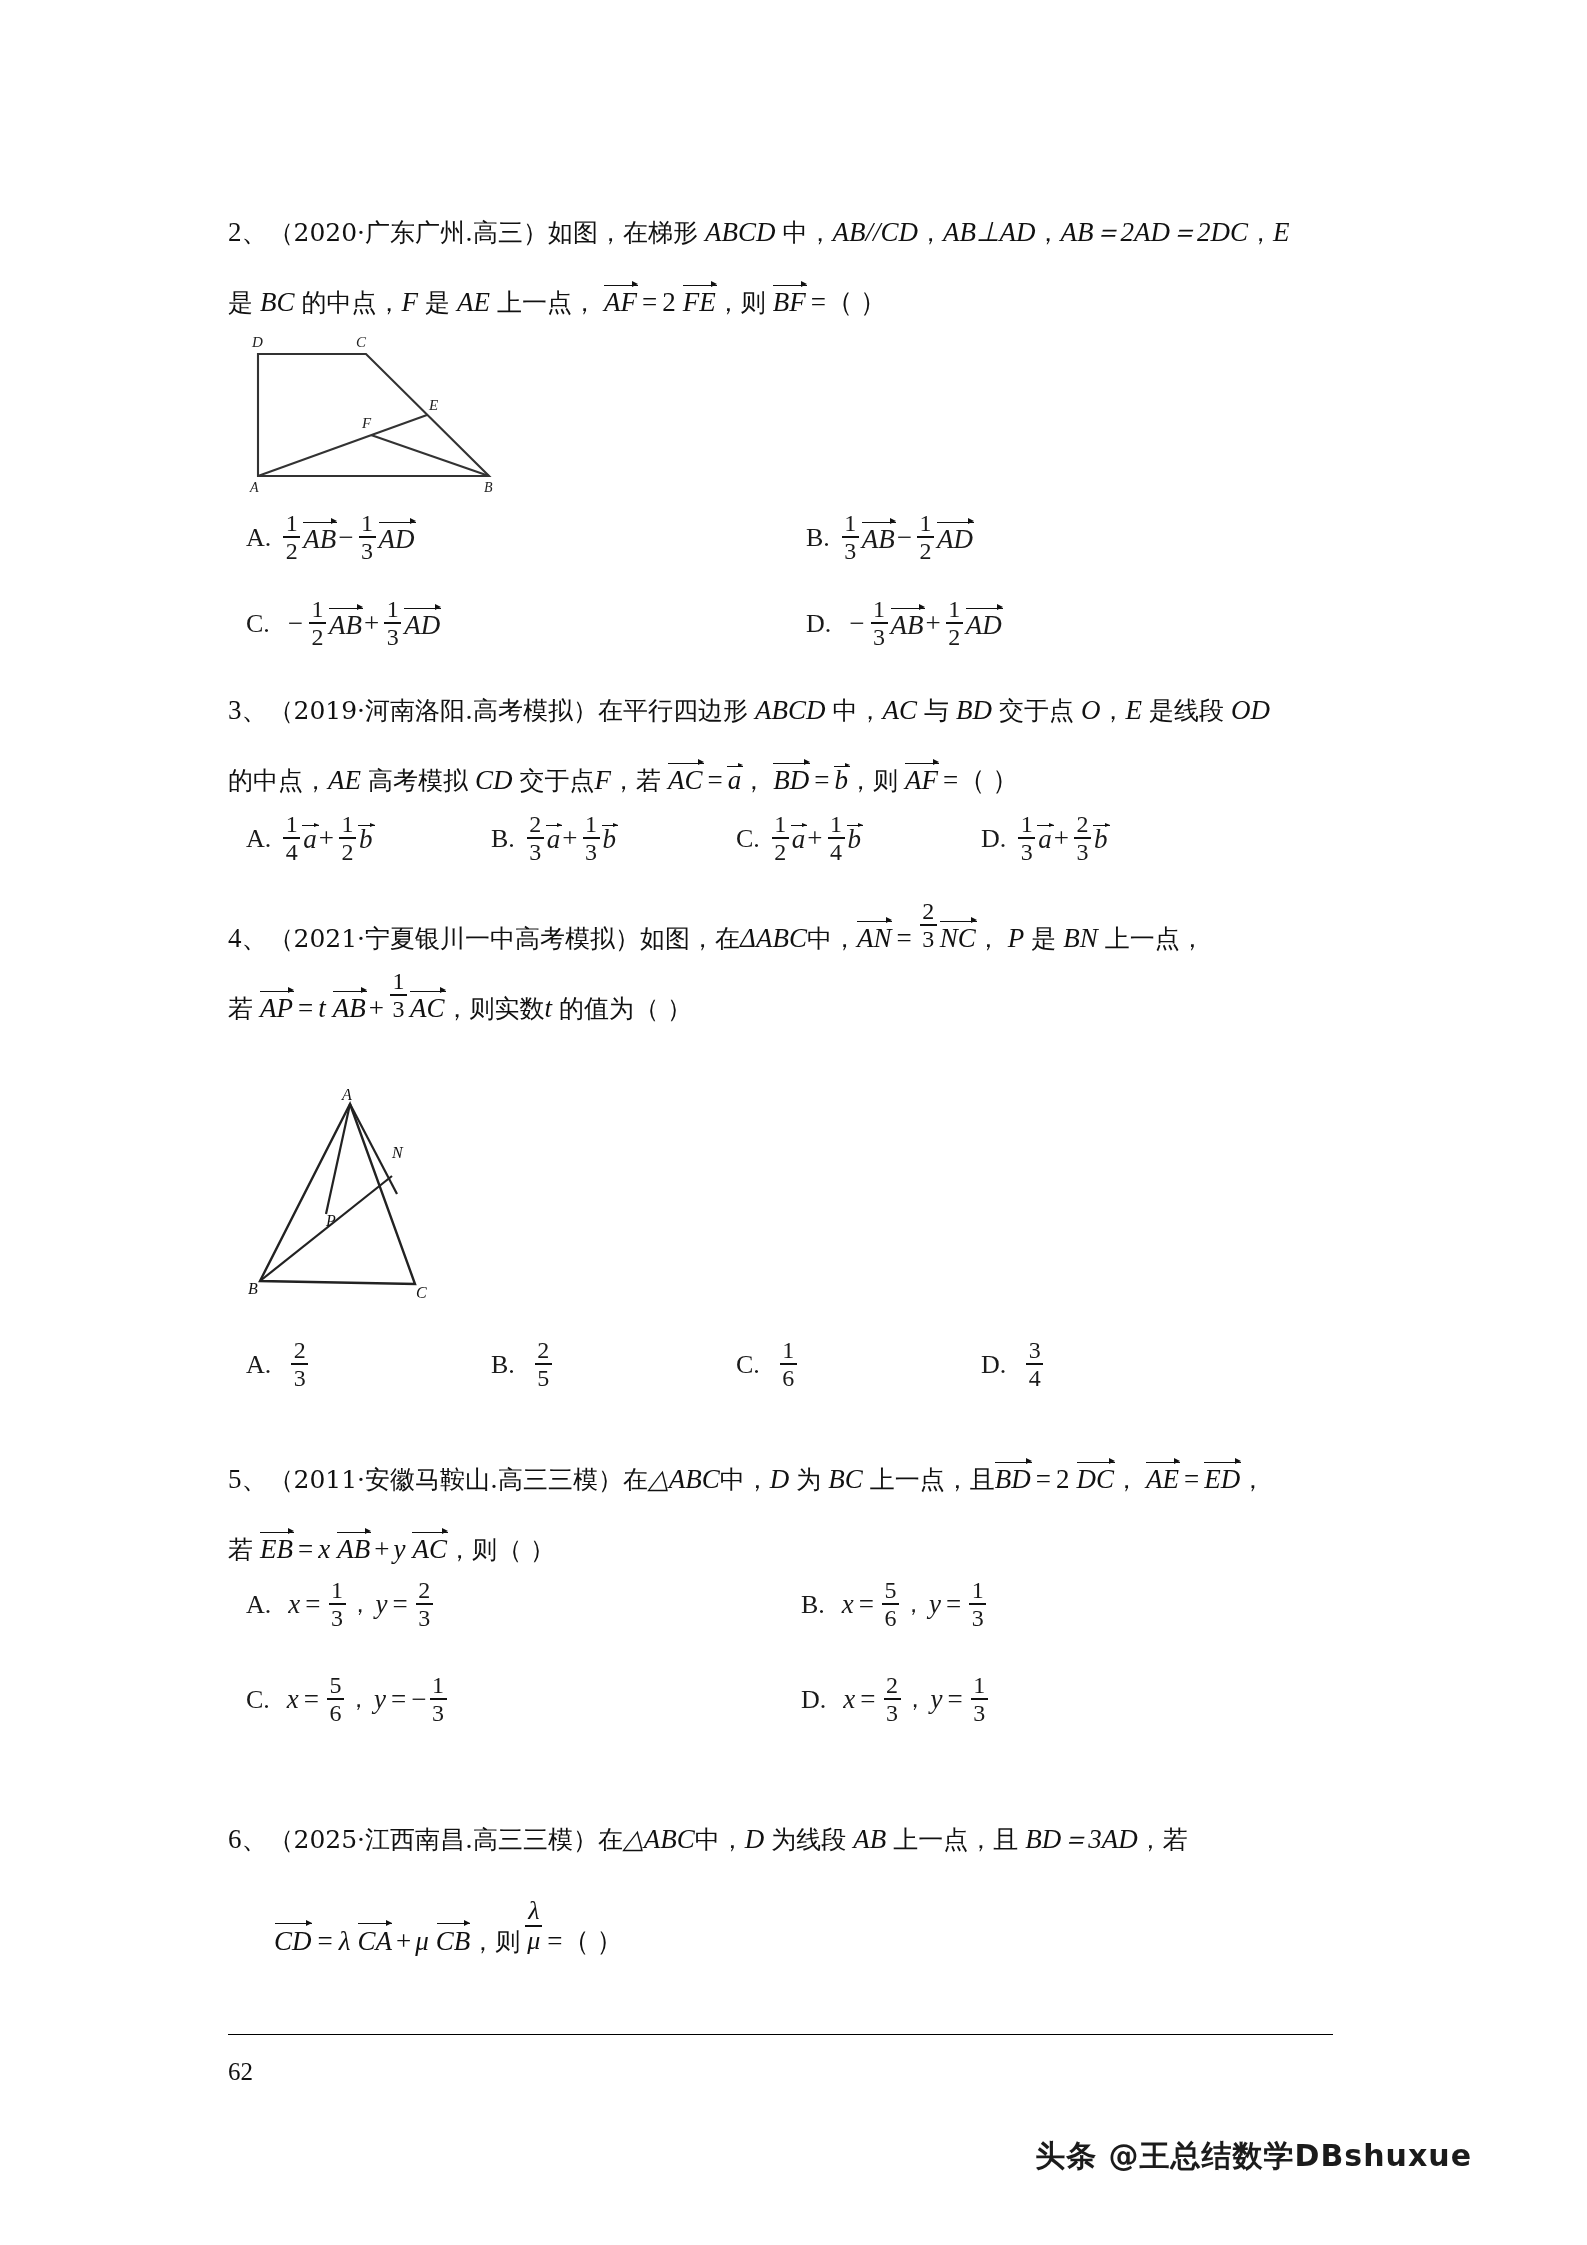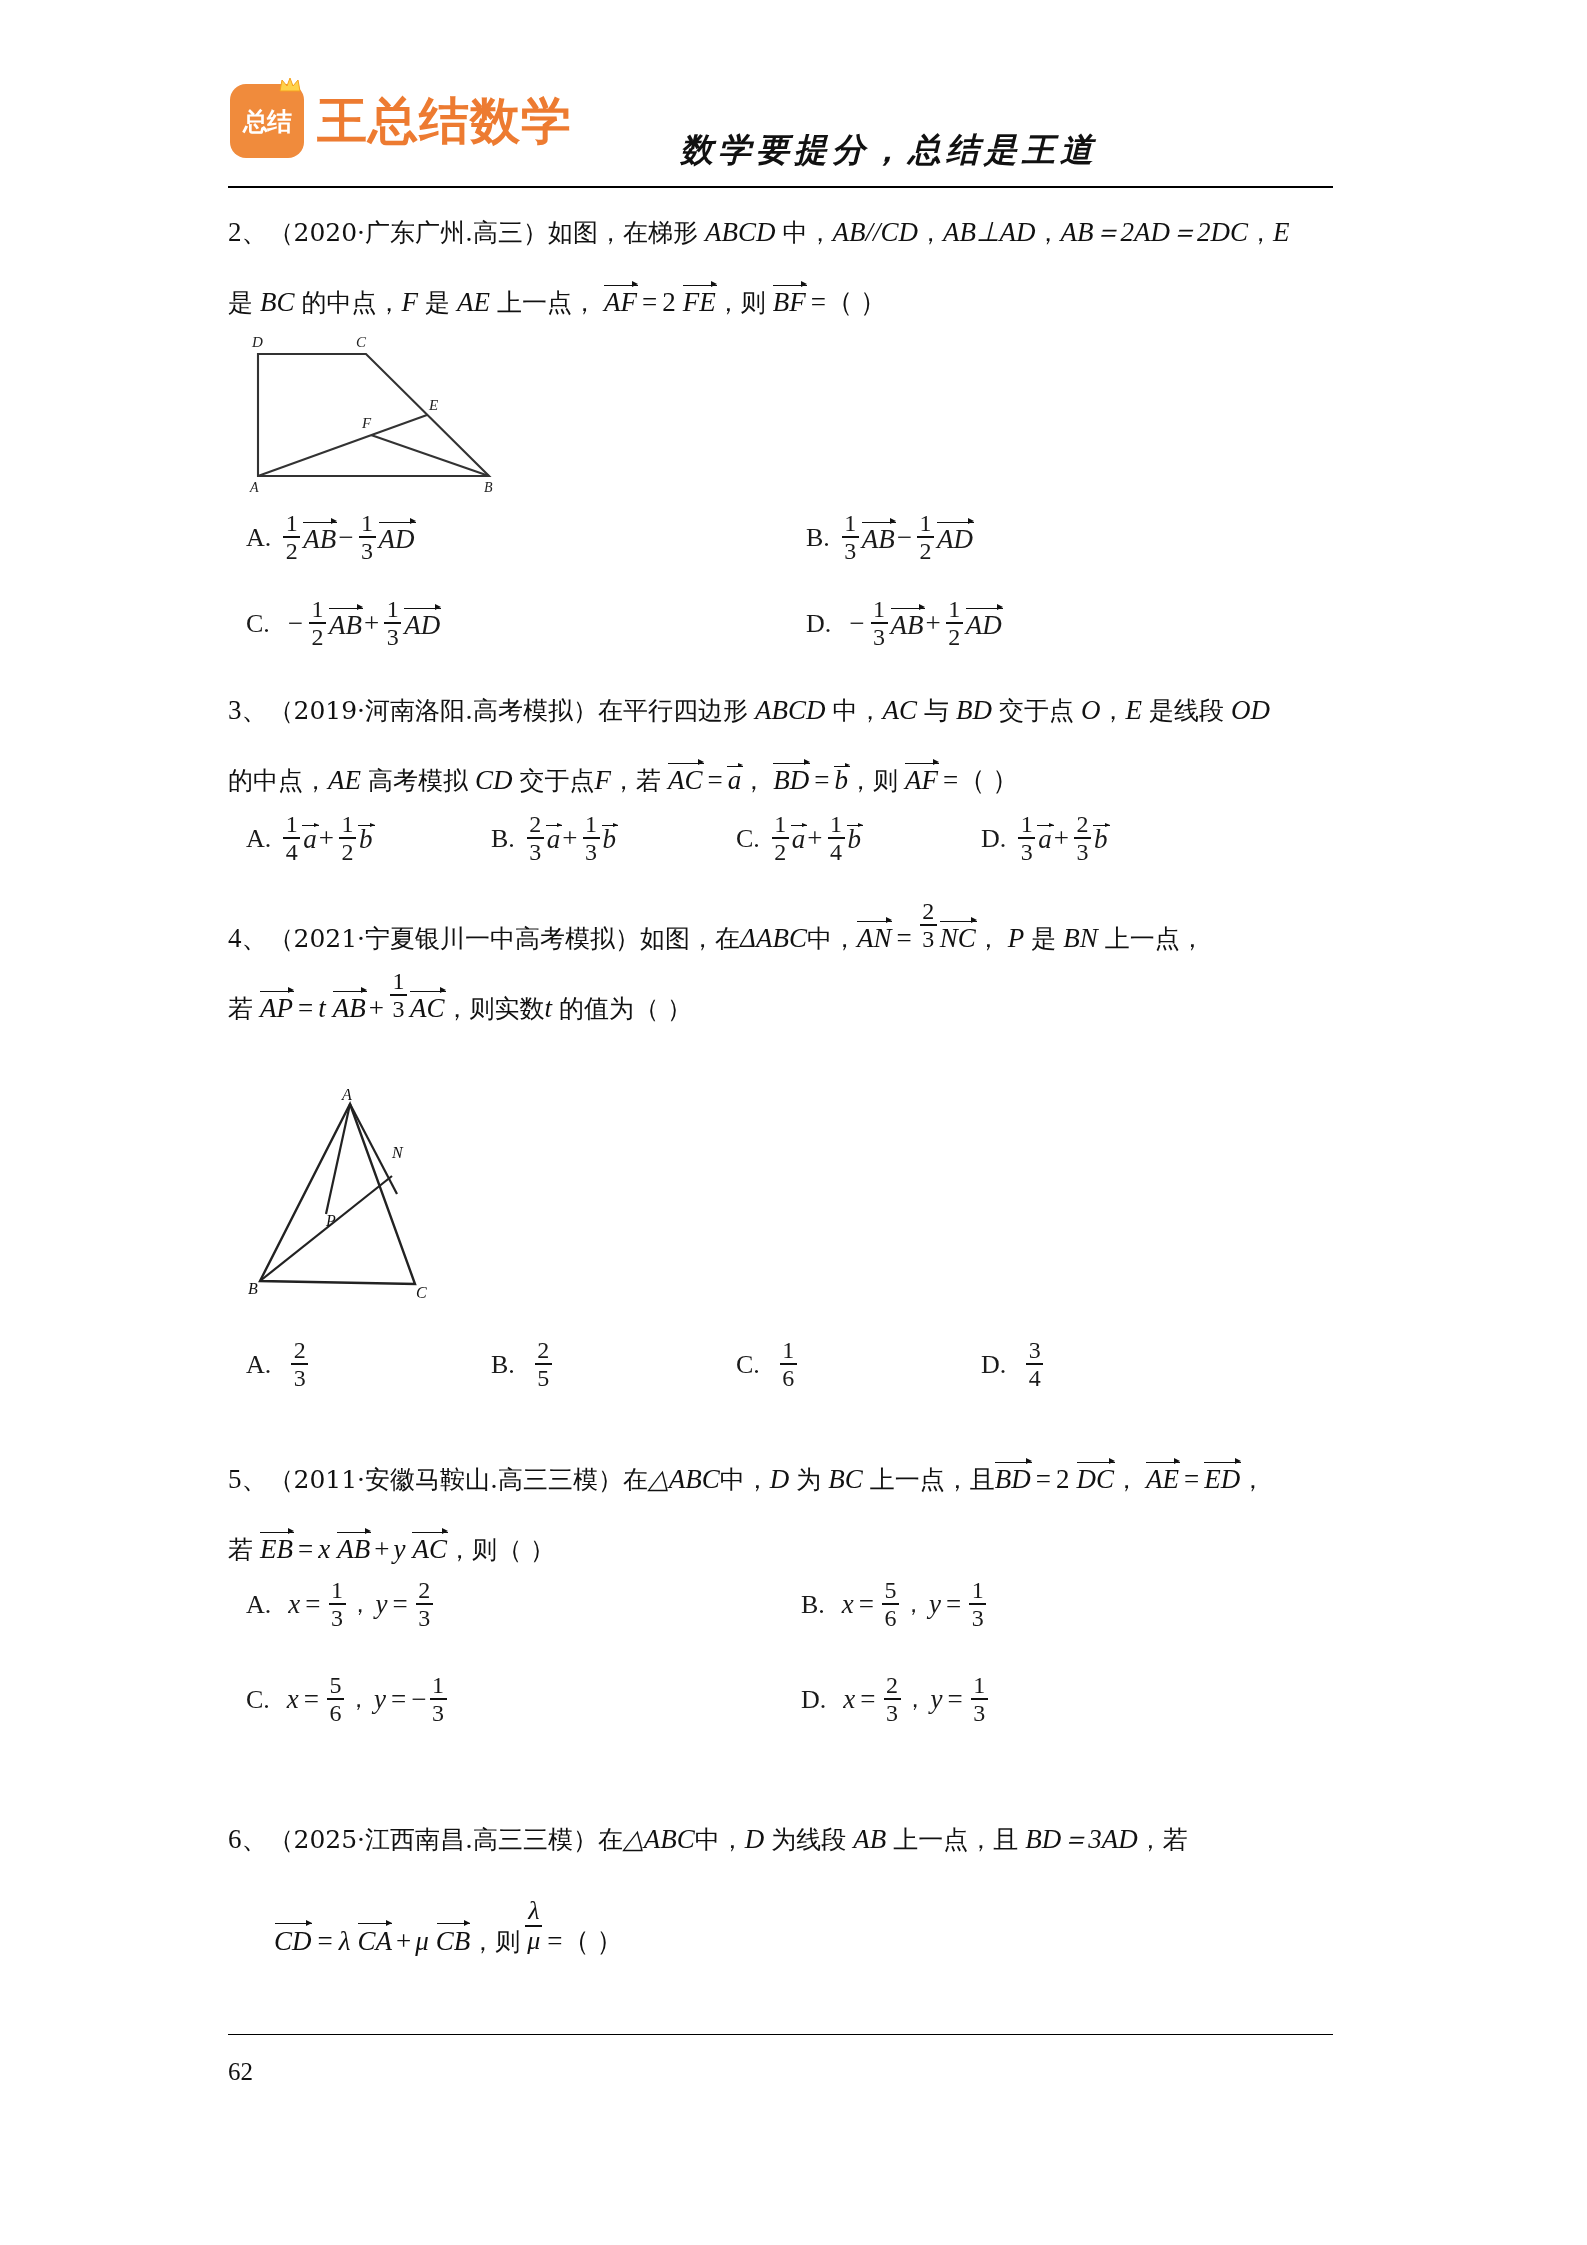--- a/index.html
+++ b/index.html
@@ -114,33 +114,20 @@
     font-family:"DejaVu Sans", sans-serif;
     font-size:30px; font-weight:700; color:#1b1b1b; letter-spacing:1px;
     white-space:nowrap;
   }
 </style>
 </head>
 <body>
 
 <div class="page">
 
-  <div class="header">
-    <div class="logo-wrap">
-      <div class="logo-badge">
-        <svg class="crown" viewBox="0 0 22 16">
-          <path d="M1 14 L3 3 L8 9 L11 1 L14 9 L19 3 L21 14 Z" fill="#FFD24A" stroke="#F6A21E" stroke-width="1"></path>
-        </svg>
-        <span class="badge-text">总结</span>
-      </div>
-      <div class="logo-text">王总结数学</div>
-    </div>
-    <div class="tagline">数学要提分，总结是王道</div>
-    <div class="hr-main"></div>
-  </div>
 
   <div class="content">
 
     <div class="q-block" style="position:absolute; left:228px; top:10px; width:1120px;">
       <div class="qline row" style="height:40px;">
         <span class="mathup">2、</span>
         <span class="cjk">（2020·广东广州.高三）</span>
         <span class="cjk">如图，在梯形</span>
         <span class="sp"></span>
           <span class="mathit">ABCD</span>
@@ -658,14 +645,15 @@
           <span class="den" style="font-style:italic; font-size:26px;">μ</span>
         </span>
         <span class="mathup">=（      ）</span>
       </div>
     </div>
 
   </div>
 
   <div class="footer-rule"></div>
   <div class="footer-page">62</div>
+  <div class="watermark">头条 @王总结数学DBshuxue</div>
 
 </div>
 
 </body></html>

